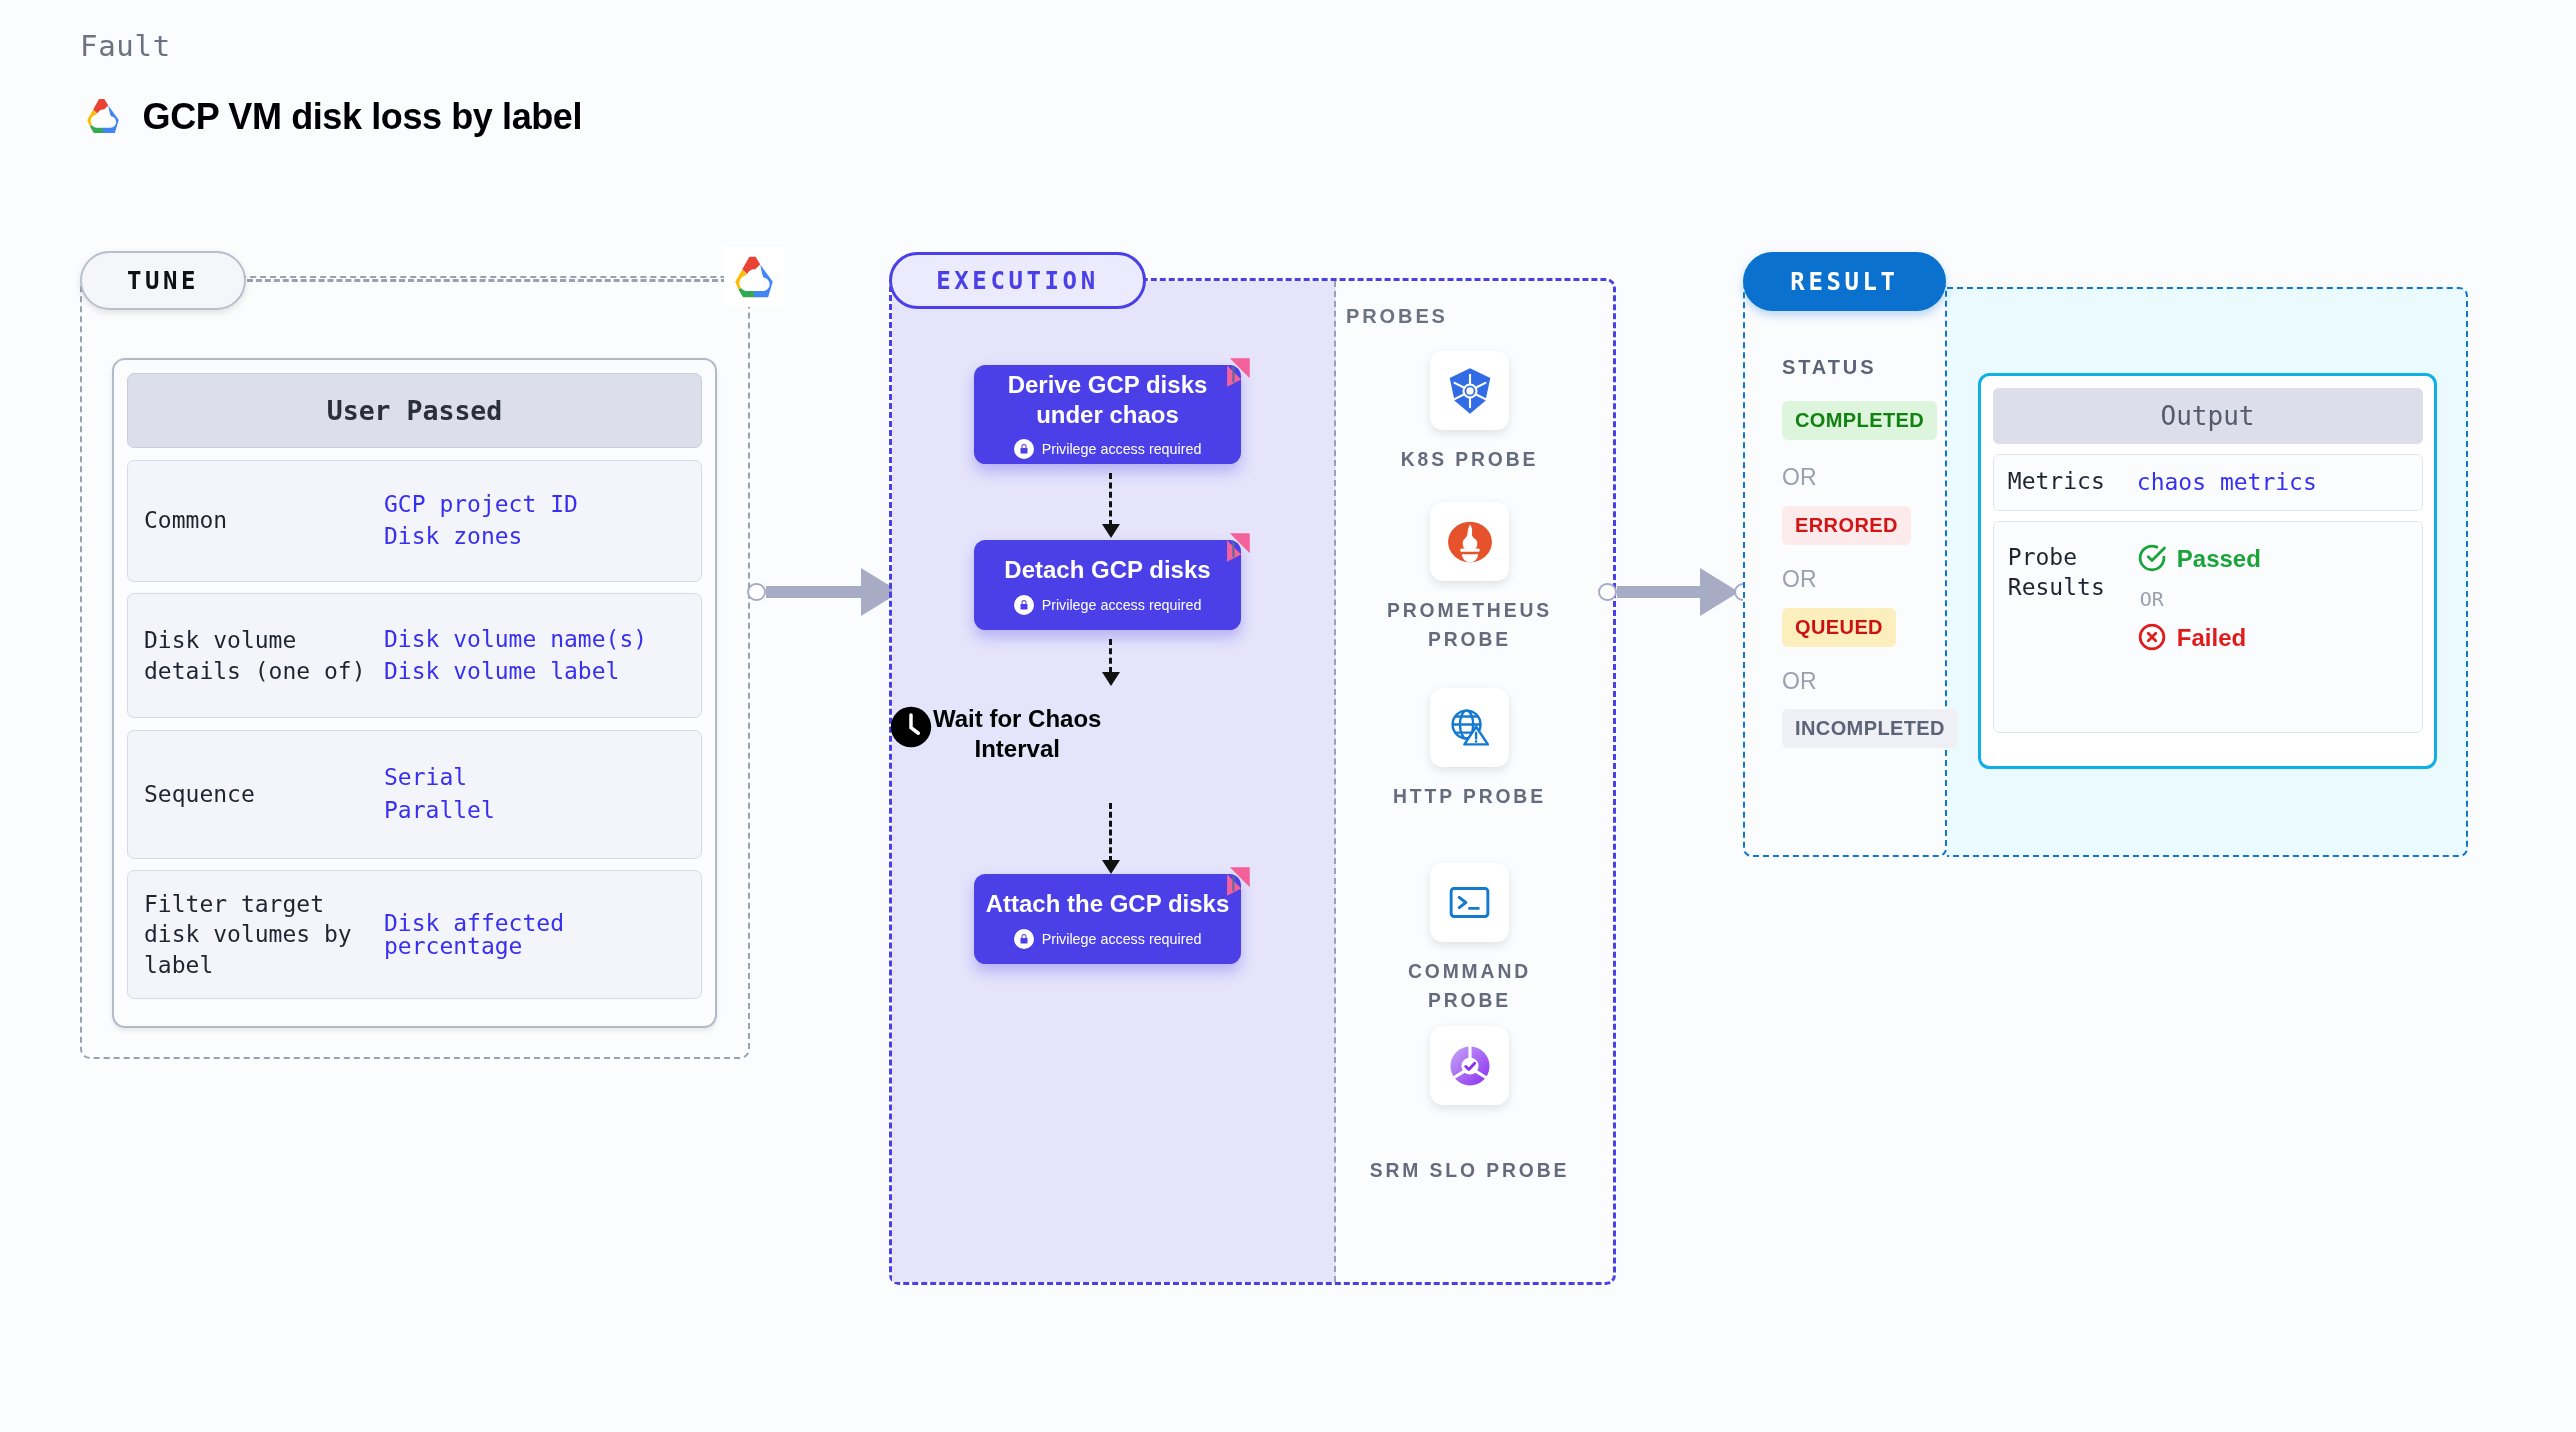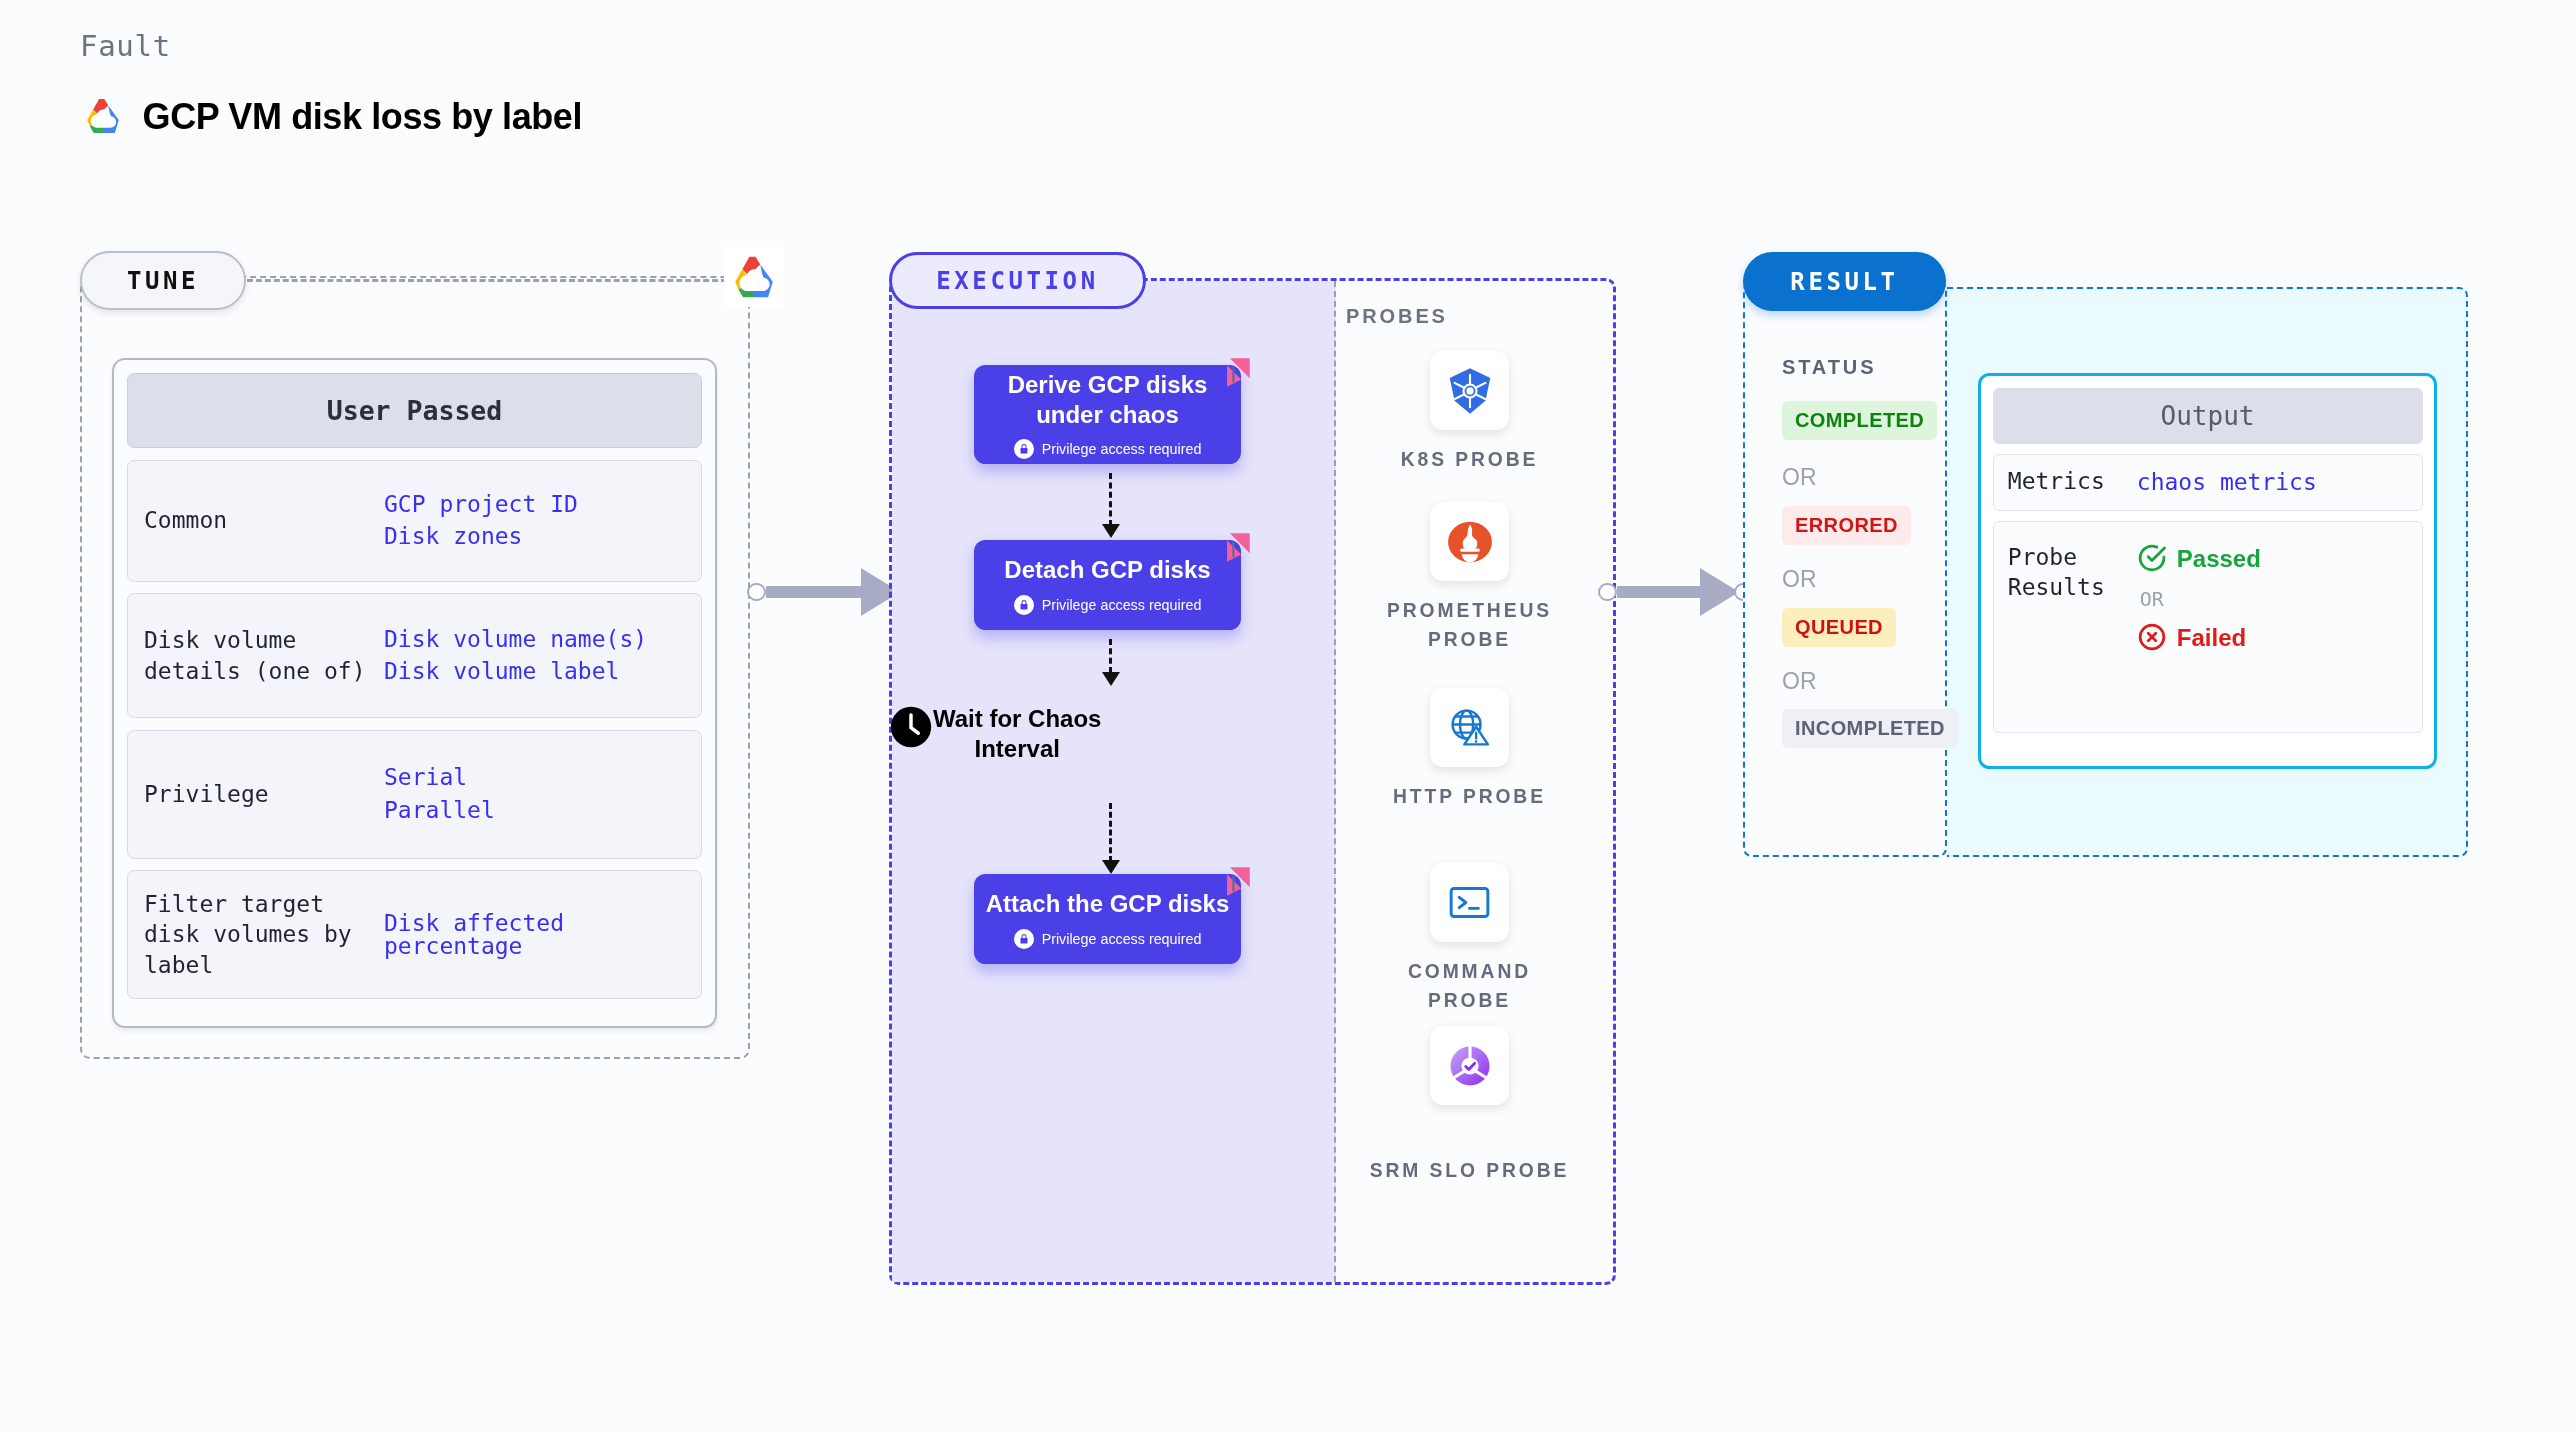--- a/index.html
+++ b/index.html
@@ -300,21 +300,21 @@
 
     <div class="input-row r-vol">
       <div class="k">Disk volume details (one of)</div>
       <div class="v">
         <div>Disk volume name(s)</div>
         <div>Disk volume label</div>
       </div>
     </div>
 
     <div class="input-row r-seq">
-      <div class="k">Privilege</div>
+      <div class="k">Sequence</div>
       <div class="v">
         <div>Serial</div>
         <div>Parallel</div>
       </div>
     </div>
 
     <div class="input-row r-filter">
       <div class="k">Filter target disk volumes by label</div>
       <div class="v">
         <div>Disk affected percentage</div>

